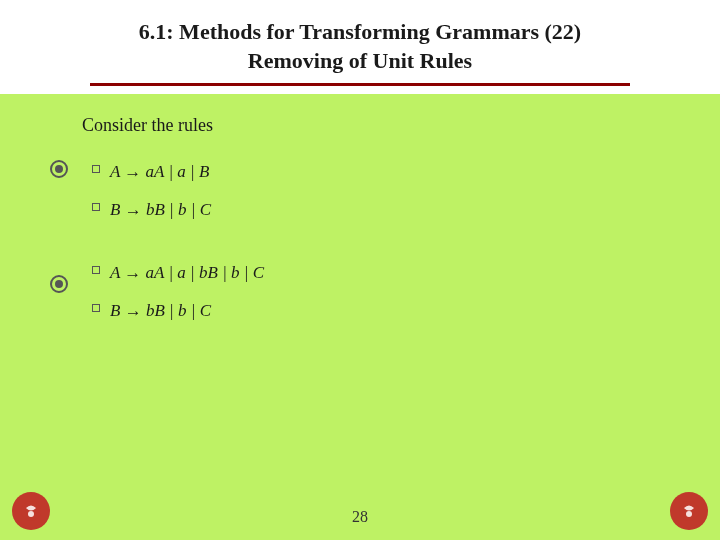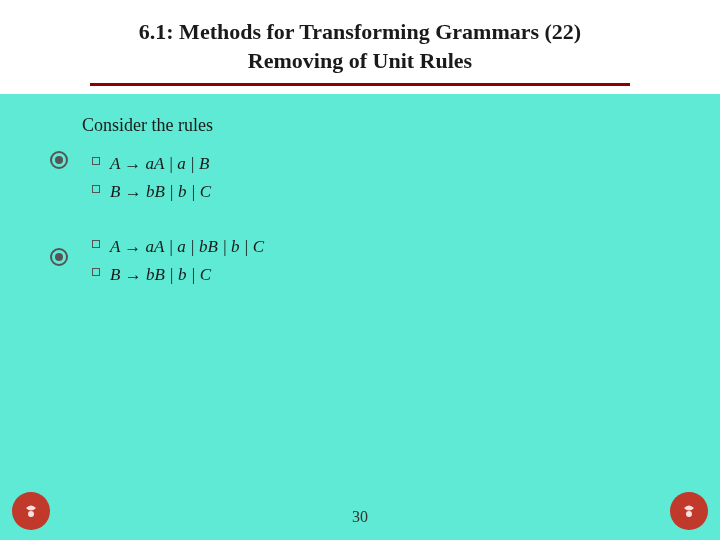--- a/index.html
+++ b/index.html
@@ -9,21 +9,21 @@
       height: 540px;
       background: #f0f0f0;
       font-family: 'Times New Roman', Times, serif;
       overflow: hidden;
       position: relative;
     }
 
     .slide {
       width: 720px;
       height: 540px;
-      background: #5eead4;
+      background: #bef264;
       position: relative;
       display: flex;
       flex-direction: column;
     }
 
     .header {
       background: #ffffff;
       padding: 18px 60px 8px 60px;
       text-align: center;
       position: relative;
@@ -105,25 +105,25 @@
       color: #1a1a1a;
       line-height: 1.5;
     }
 
     .bullet-content .label {
       font-size: 18px;
       font-weight: normal;
     }
 
     .sub-bullets {
-      margin-top: 12px;
+      margin-top: 20px;
       margin-left: 10px;
       display: flex;
       flex-direction: column;
-      gap: 2px;
+      gap: 12px;
     }
 
     .sub-bullet {
       display: flex;
       align-items: flex-start;
       gap: 10px;
       font-size: 17px;
       color: #1a1a1a;
     }
 
@@ -219,21 +219,21 @@
             <span class="math"><em>B</em> → <em>b</em><em>B</em> | <em>b</em> | <em>C</em></span>
           </div>
         </div>
       </div>
     </div>
 
 
   </div>
 
   <div class="footer">
-    <span>30</span>
+    <span>28</span>
   </div>
 
   <div class="corner-icon corner-bl">
     <div class="corner-circle">
       <svg width="22" height="22" viewBox="0 0 22 22" fill="none">
         <circle cx="11" cy="11" r="10" fill="#c0392b"></circle>
         <path d="M6 8 Q11 3 16 8 Q11 13 6 8Z" fill="white" opacity="0.85"></path>
         <circle cx="11" cy="14" r="3" fill="white" opacity="0.85"></circle>
       </svg>
     </div>

